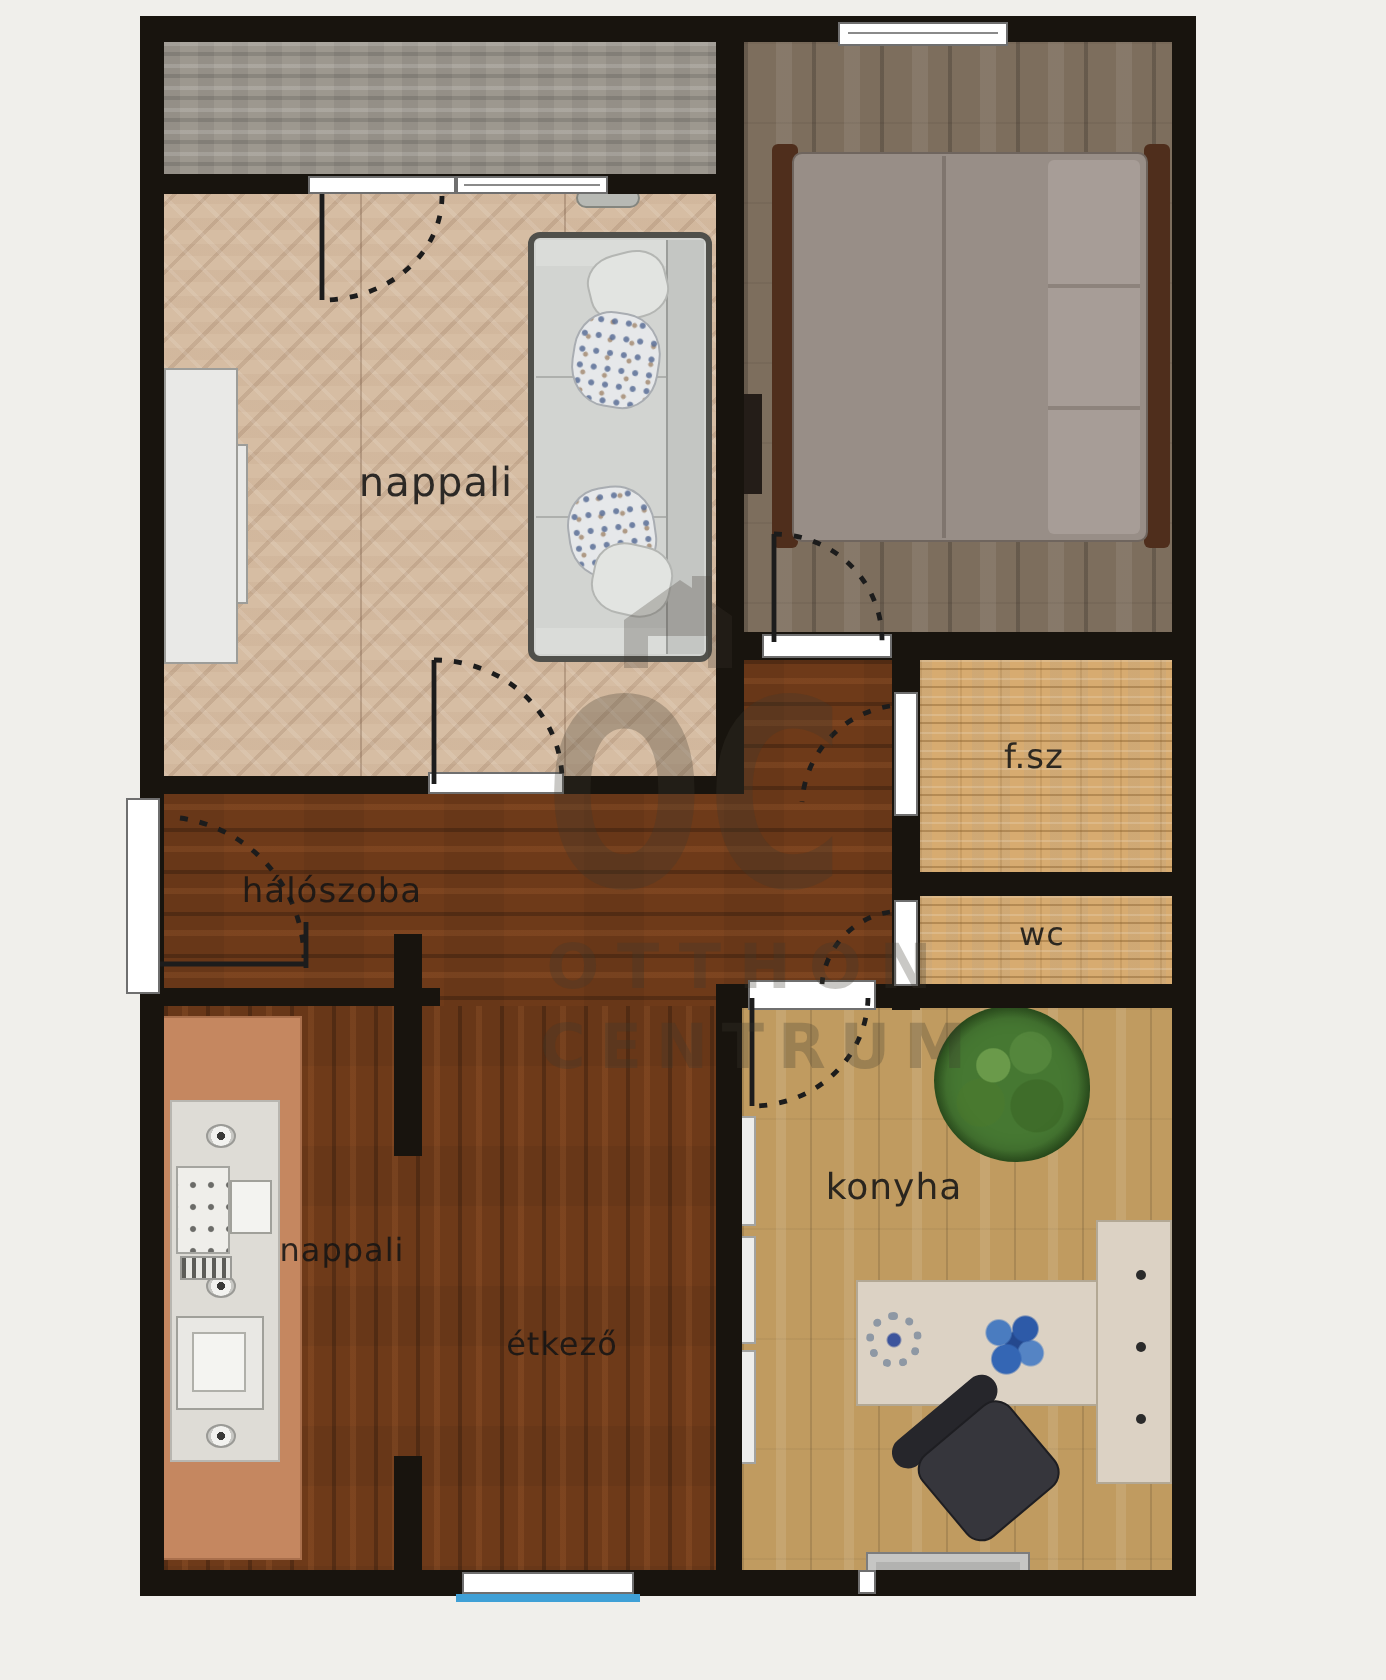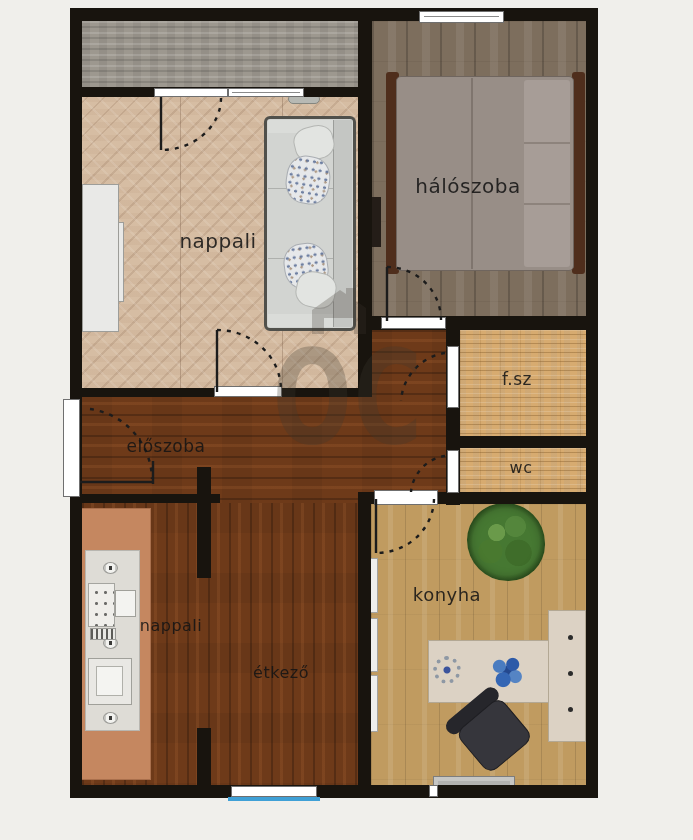--- a/index.html
+++ b/index.html
@@ -200,26 +200,27 @@
       <path d="M387,321 L387,267"></path>
       <path stroke-dasharray="4 6" d="M387,267 A54,53 0 0 1 441,321"></path>
       <path stroke-dasharray="4 6" d="M445,353 A52,52 0 0 0 401,401"></path>
       <path stroke-dasharray="4 6" d="M445,456 A40,40 0 0 0 411,492"></path>
       <path d="M376,499 L376,553"></path>
       <path stroke-dasharray="4 6" d="M434,499 A58,55 0 0 1 376,553"></path>
     </g>
   </svg>
 
   <span class="room-label" style="left:218px;top:241px;font-size:20px;">nappali</span>
-  <span class="room-label" style="left:468px;top:186px;font-size:20px;">hálószoba</span>
   <span class="room-label" style="left:517px;top:379px;font-size:17px;">f.sz</span>
   <span class="room-label" style="left:521px;top:467px;font-size:16px;">wc</span>
-  <span class="room-label" style="left:166px;top:446px;font-size:17px;">előszoba</span>
+  <span class="room-label" style="left:166px;top:446px;font-size:17px;">hálószoba</span>
   <span class="room-label" style="left:171px;top:625px;font-size:16px;">nappali</span>
   <span class="room-label" style="left:281px;top:672px;font-size:16px;">étkező</span>
   <span class="room-label" style="left:447px;top:594px;font-size:18px;">konyha</span>
 
   <svg class="abs" style="left:306px;top:288px;z-index:25;" width="64" height="46" viewBox="0 0 64 46">
     <path fill="rgba(62,56,48,0.26)" d="M6,46 L6,22 L34,2 L40,6 L40,0 L50,0 L50,13 L60,20 L60,46 L48,46 L48,30 L18,30 L18,46 Z"></path>
   </svg>
   <div class="wm" style="left:348px;top:398px;transform:translate(-50%,-50%) scaleX(.72);font-size:130px;letter-spacing:2px;">OC</div>
+  <div class="wm" style="left:374px;top:484px;transform:translate(-50%,-50%);font-size:31px;letter-spacing:9px;">OTTHON</div>
+  <div class="wm" style="left:380px;top:524px;transform:translate(-50%,-50%);font-size:31px;letter-spacing:7px;">CENTRUM</div>
 
 </div>
 
 </body></html>

